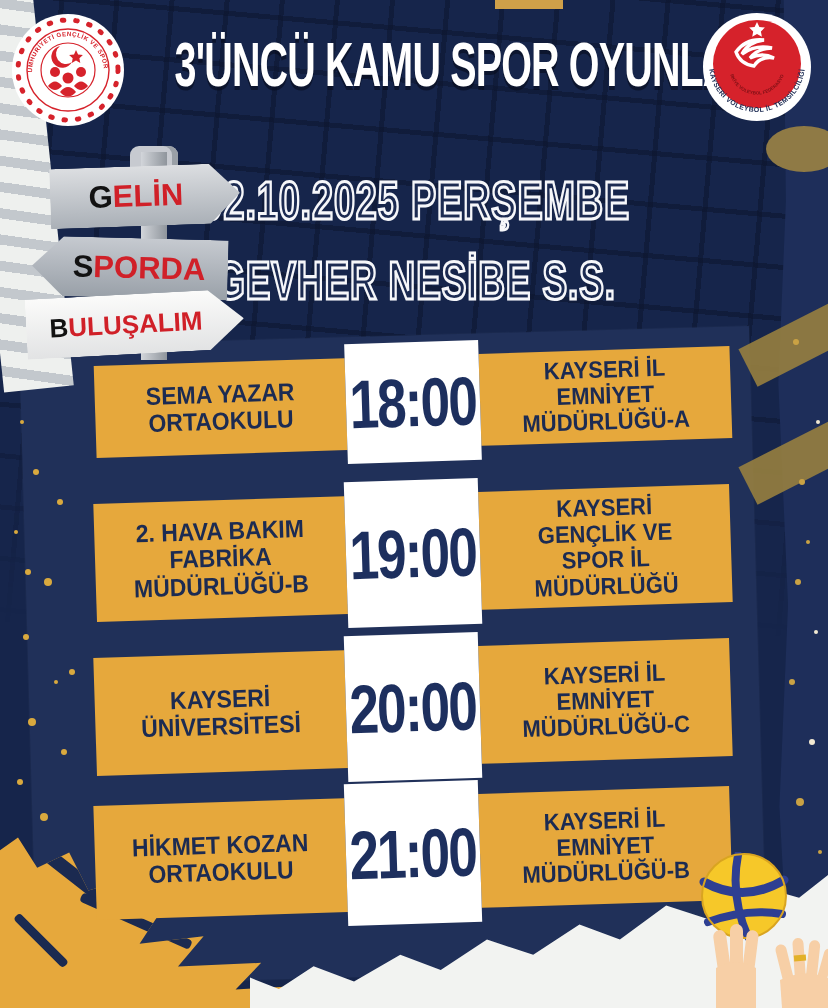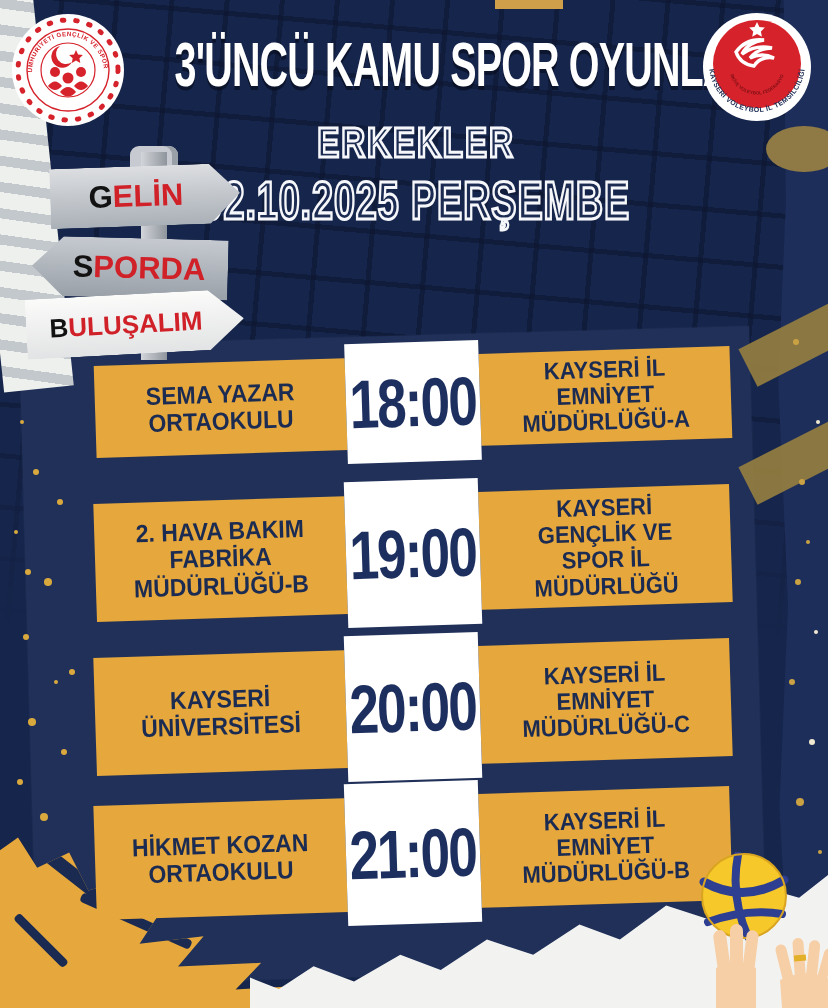--- a/index.html
+++ b/index.html
@@ -125,25 +125,25 @@
   <div class="gold-splash">
     <div class="streak s1"></div>
     <div class="streak s2"></div>
     <div class="streak s3"></div>
   </div>
   <div class="white-grunge"></div>
 
   <div class="hdr title">
     <span class="inner">3'ÜNCÜ KAMU SPOR OYUNLARI</span>
   </div>
-  <div class="hdr category outlined">
-    <span class="inner">ERKEKLER</span>
-  </div>
   <div class="hdr dateline outlined">
     <span class="inner">02.10.2025  PERŞEMBE</span>
+  </div>
+  <div class="hdr venue outlined">
+    <span class="inner">GEVHER NESİBE S.S.</span>
   </div>
 
   <div class="logo logo-left">
     <svg width="116" height="116" viewBox="0 0 116 116">
       <circle cx="58" cy="58" r="56" fill="#ffffff"></circle>
       <circle cx="58" cy="58" r="50" fill="none" stroke="#d6222b" stroke-width="5" stroke-dasharray="1.5 12" stroke-linecap="round"></circle>
       <circle cx="58" cy="58" r="41" fill="none" stroke="#d6222b" stroke-width="1.4"></circle>
       <circle cx="58" cy="58" r="27" fill="none" stroke="#d6222b" stroke-width="1.2"></circle>
       <path id="mArcTop" d="M 22,60 A 36,36 0 0 1 94,60" fill="none"></path>
       <text font-size="6.2" fill="#d6222b" font-weight="bold" letter-spacing=".5">

